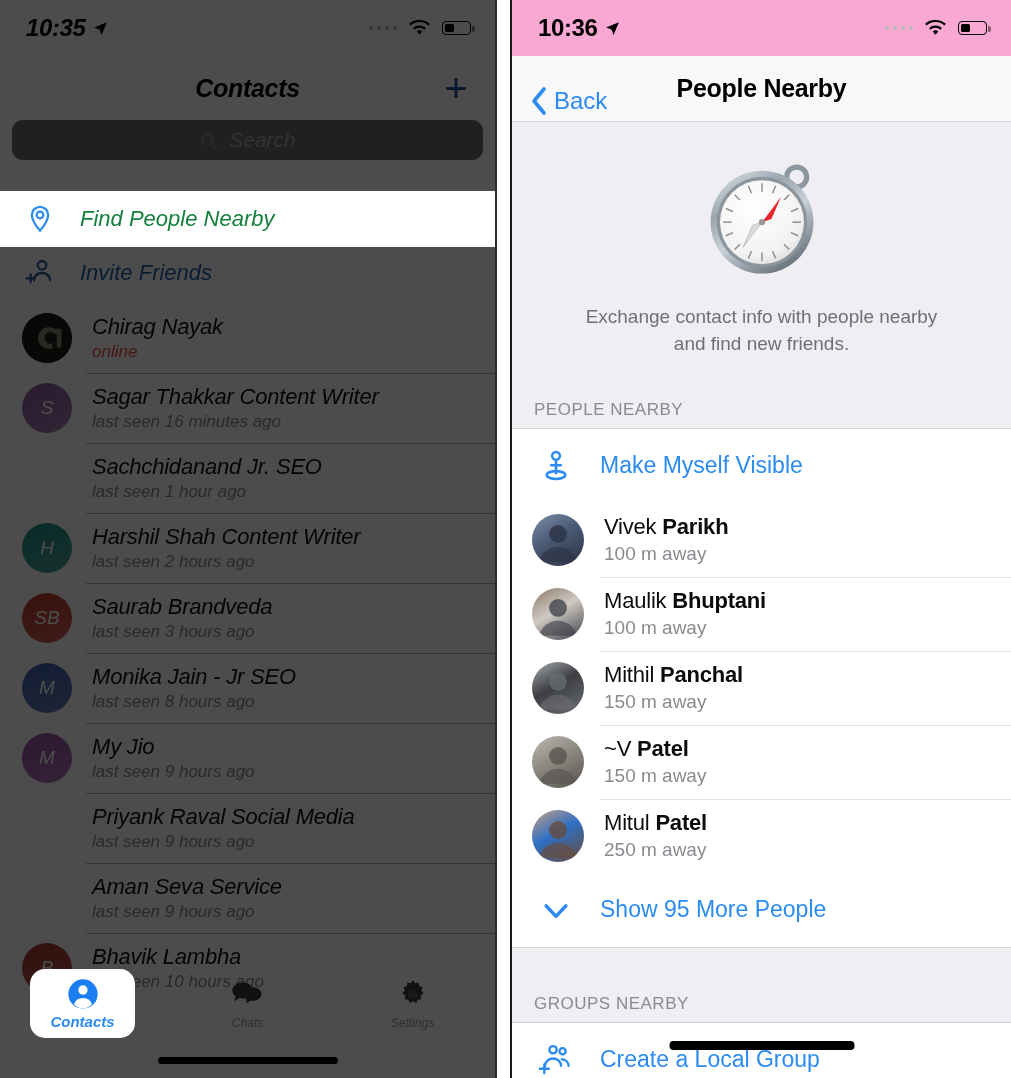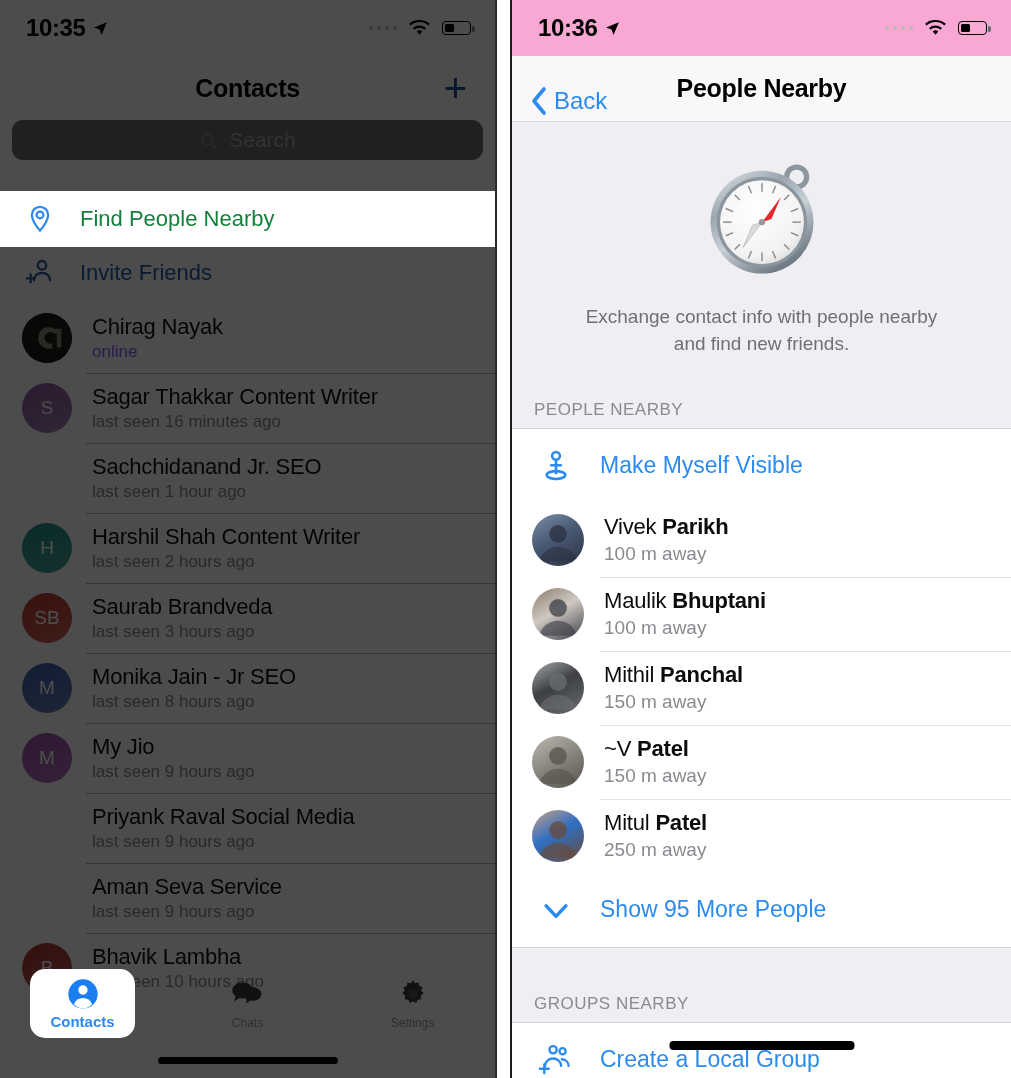--- a/index.html
+++ b/index.html
@@ -6,21 +6,21 @@
   html, body {
     width: 1011px; height: 1078px;
     background: #ffffff;
     font-family: "Liberation Sans", sans-serif;
     overflow: hidden;
   }
   .stage { position: relative; width: 1011px; height: 1078px; background:#fff; }
 
   
   .panel { position: absolute; top: 0; height: 1078px; overflow: hidden; background: #fff; }
-  .panel-left  { left: 0;   width: 497px; border-right: 2px solid #2b2b2b; }
+  .panel-left  { left: 0;   width: 497px; border-right: 2px solid #2b2b2b; font-style: italic; }
   .panel-right { left: 510px; width: 501px; border-left: 2px solid #1a1a1a; }
 
   
   .statusbar { height: 56px; display:flex; align-items:center; justify-content:space-between;
                padding: 0 24px 0 26px; }
   .sb-left { display:flex; align-items:center; gap:7px; }
   .sb-time { font-size: 24px; font-weight: 700; letter-spacing:-0.4px; color:#000; }
   .loc-arrow { width:17px; height:17px; display:block; }
   .sb-right { display:flex; align-items:center; gap:11px; }
   .dots { display:flex; gap:3.5px; align-items:center; }
@@ -54,21 +54,21 @@
              position:relative; }
   .contact + .contact:before, .contacts-list .contact:first-child:before {
     content:""; position:absolute; left:86px; right:0; top:0; height:1px; background:rgba(0,0,0,.30); }
   .avatar { width:50px; height:50px; border-radius:50%; flex:0 0 50px;
             display:flex; align-items:center; justify-content:center;
             font-size:19px; color:#fff; font-weight:500; overflow:hidden; }
   .avatar.blank { background:transparent; }
   .c-txt { min-width:0; }
   .c-name { font-size:22px; color:#101010; letter-spacing:-0.2px; font-weight:500; }
   .c-sub { font-size:17px; color:#8a8a8a; margin-top:2px; }
-  .c-sub.on { color:#8b5cf6; }
+  .c-sub.on { color:#ef4444; }
 
   
   .dim { position:absolute; inset:0; background:rgba(0,0,0,.70); pointer-events:none; }
 
   
   .spot { position:absolute; z-index:5; }
 
   
   .tabbar { position:absolute; left:0; right:0; bottom:0; height:118px; }
   .tabs { display:flex; height:88px; }

